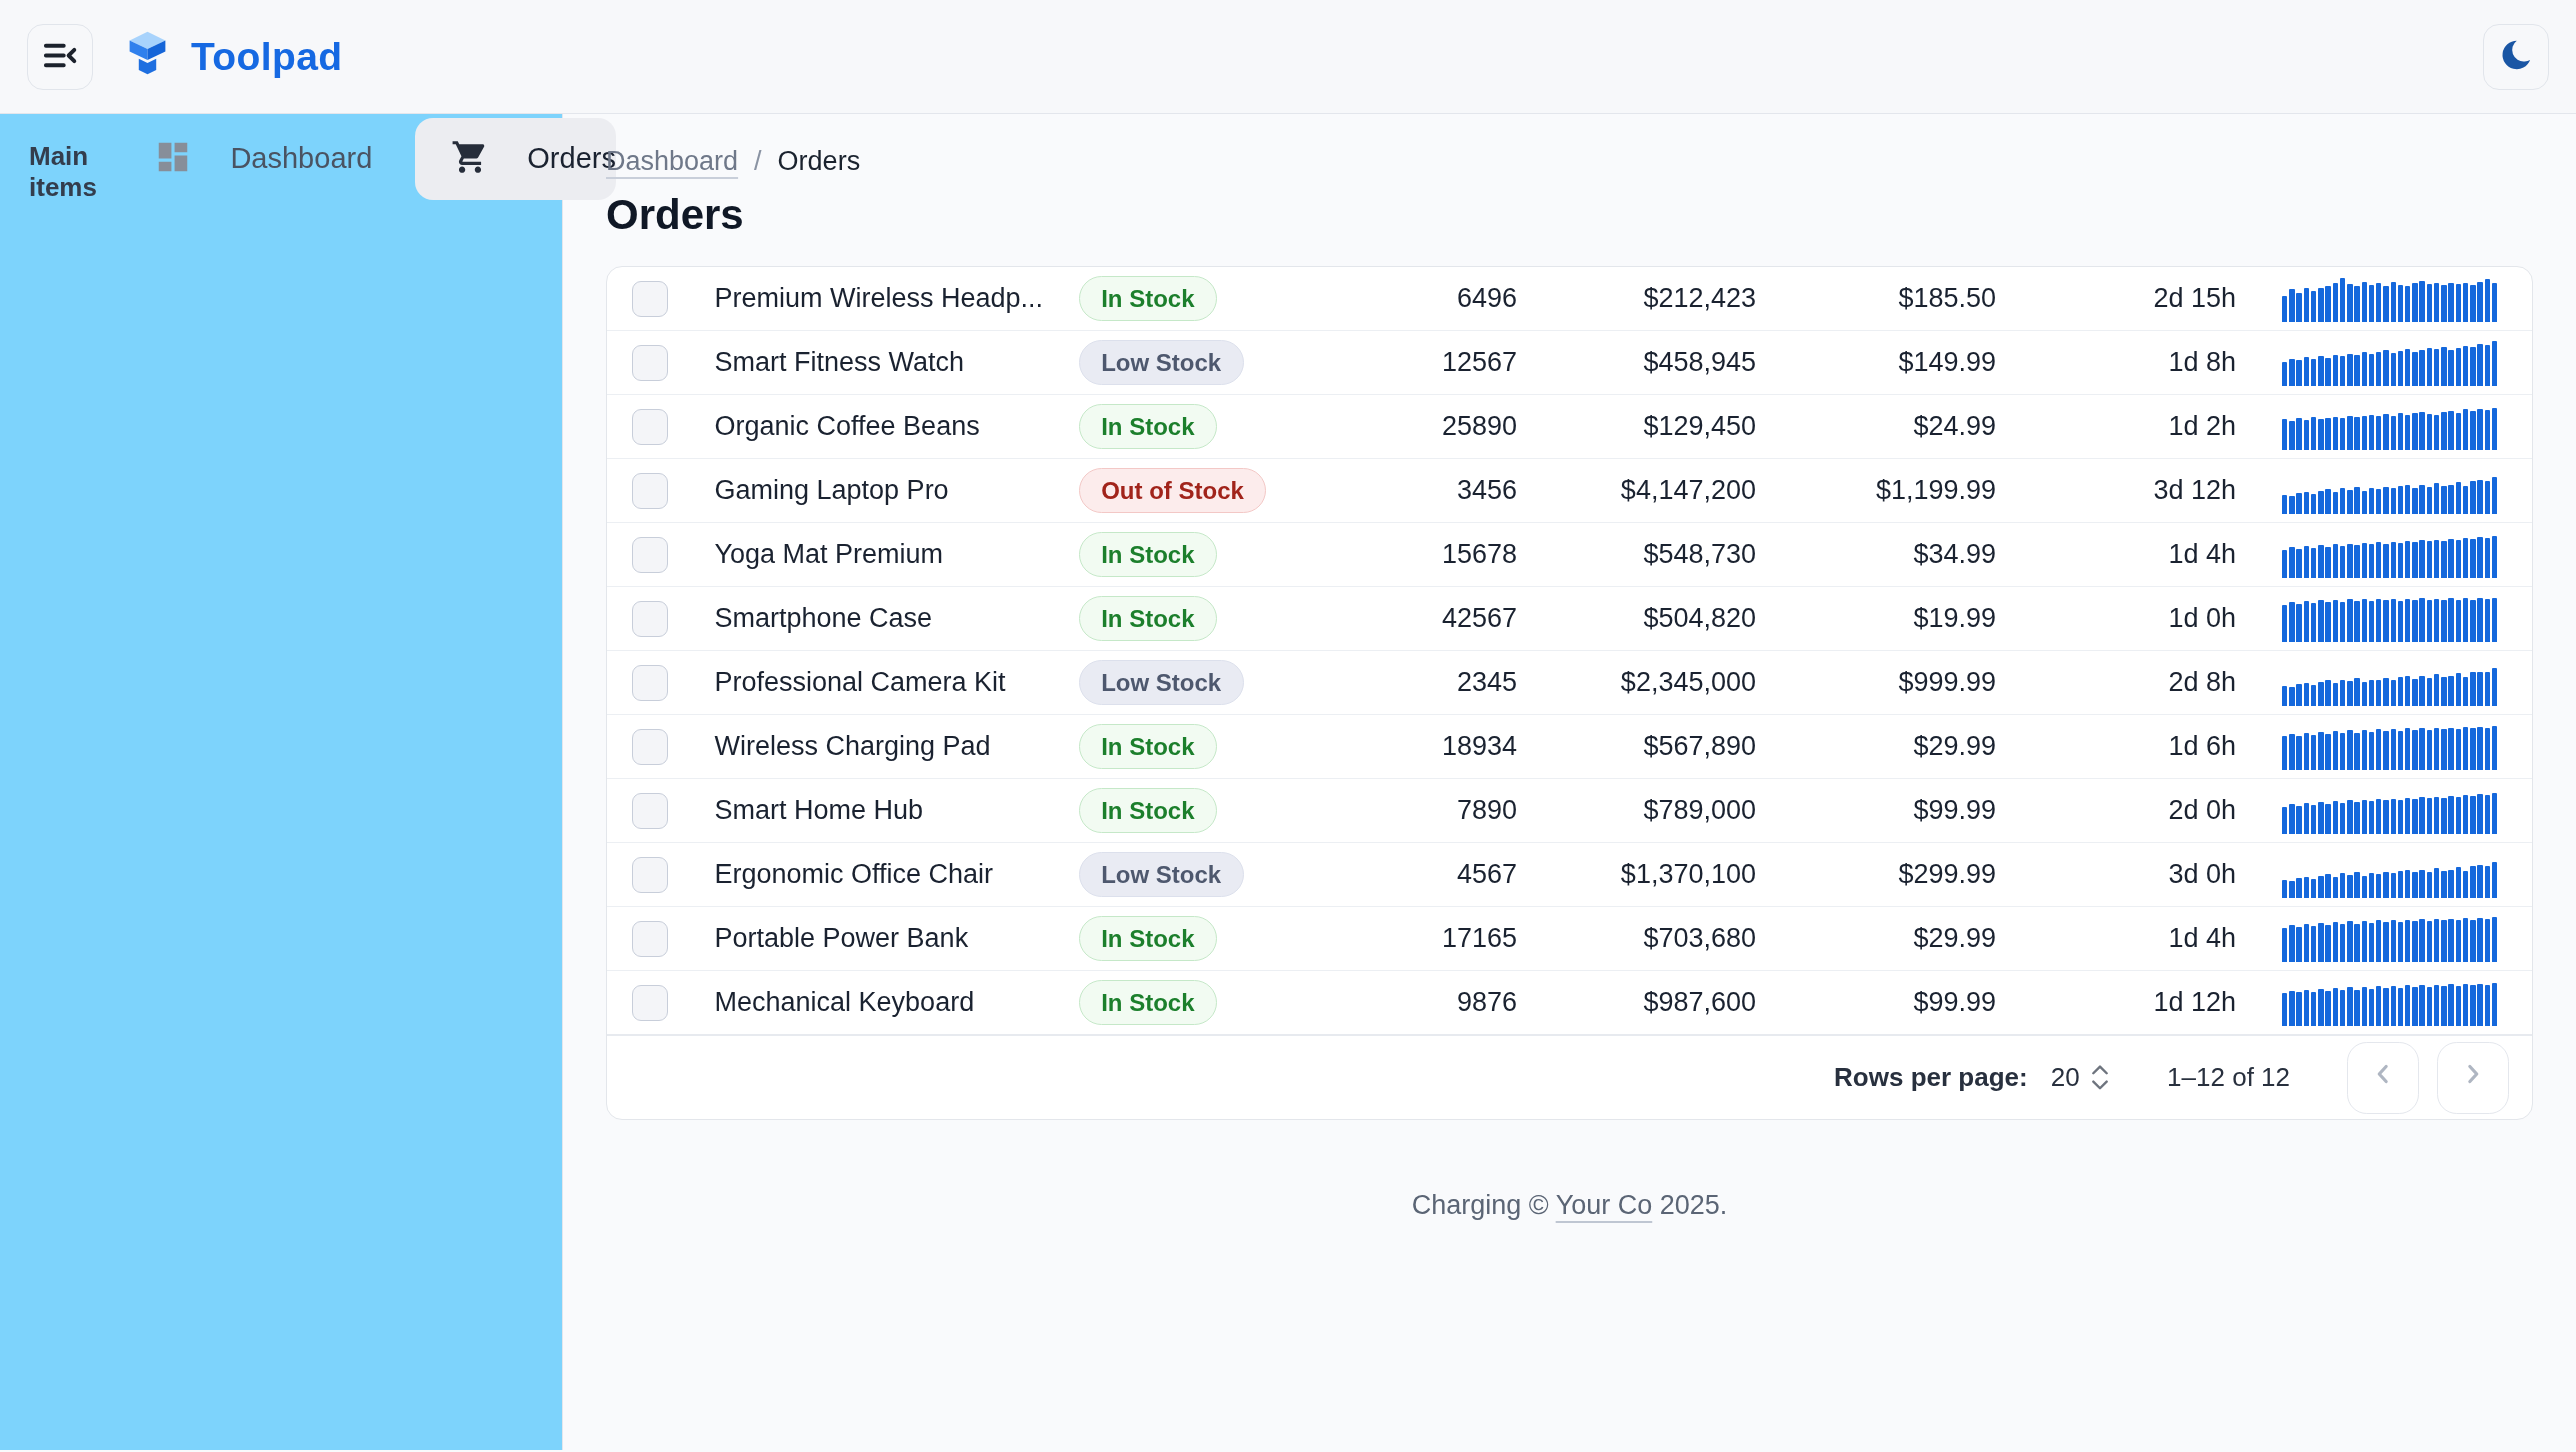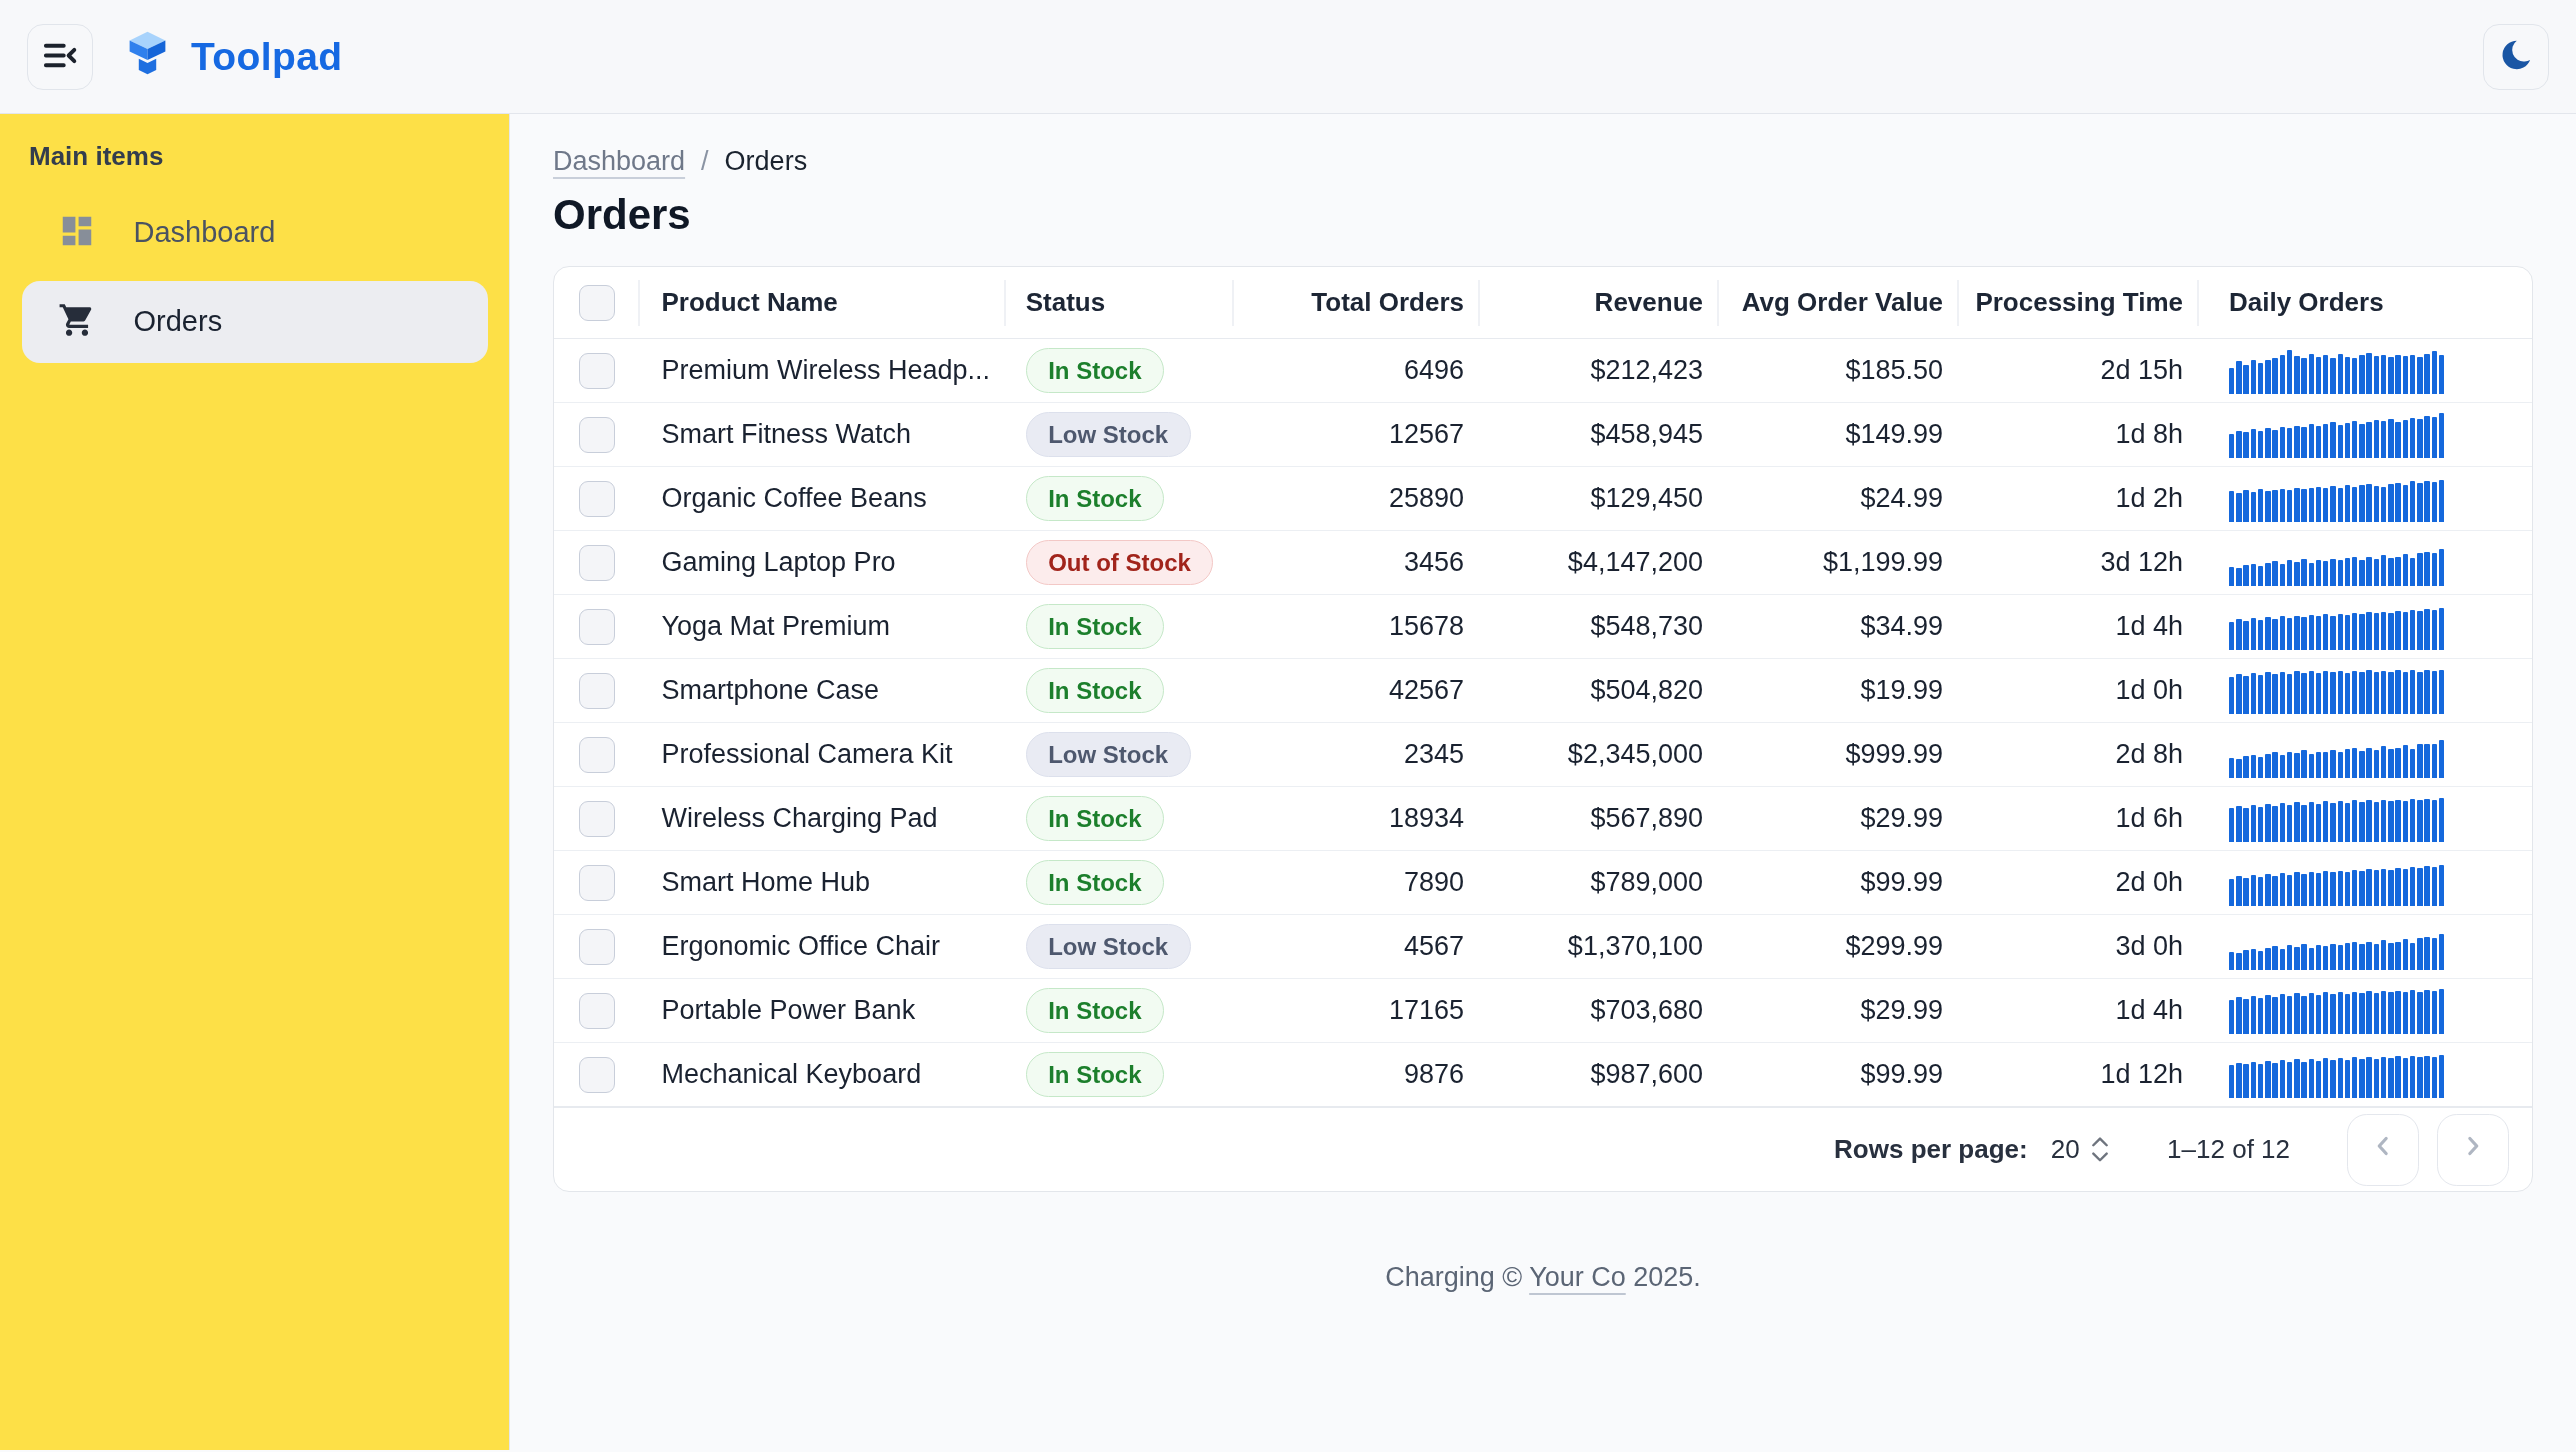--- a/index.html
+++ b/index.html
@@ -11,22 +11,22 @@
   .appbar { height:114px; background:#F7F8FA; border-bottom:1.8px solid #E3E6EC;
     display:flex; align-items:center; justify-content:space-between; padding:0 27px; }
   .appbar-left { display:flex; align-items:center; gap:27px; }
   .icon-btn { width:66px; height:66px; border:1.8px solid #E1E5EB; border-radius:16px;
     background:transparent; display:flex; align-items:center; justify-content:center; cursor:pointer; }
   .brand { display:flex; align-items:center; gap:16px; cursor:pointer; }
   .brand-title { font-size:39px; font-weight:700; color:#1669E2; letter-spacing:0.4px; }
 
   
   .shell { display:flex; height:1336px; }
-  .sidebar { width:510px; background:#fde047; border-right:1.8px solid #E3E6EC;
-    display:flex; flex-direction:column; }
+  .sidebar { width:563px; background:#7dd3fc; border-right:1.8px solid #E3E6EC;
+    display:flex; flex-direction:row; }
   .section-label { margin:27px 0 16px 29px; font-size:26px; font-weight:700; color:#333D4D; }
   .nav-item { height:82px; margin:3.6px 21.5px 3.6px 21.5px; border-radius:18px;
     display:flex; align-items:center; gap:38px; padding-left:36px; cursor:pointer; }
   .nav-item .nav-label { font-size:29px; color:#4A5362; }
   .nav-item.selected { background:#ECEDF1; }
   .nav-item.selected .nav-label { color:#1A2230; font-weight:500; }
   .sidebar-spacer { flex:1; }
   .user-card { border-top:1.8px solid #E3E6EC; height:120px; display:flex; align-items:center;
     padding:0 32px 0 27px; gap:25px; }
   .avatar { width:73px; height:73px; border-radius:50%; overflow:hidden; flex:0 0 auto; }
@@ -156,32 +156,20 @@
 
   <div class="content">
     <div class="breadcrumb">
       <span class="crumb-link">Dashboard</span>
       <span class="crumb-sep">/</span>
       <span class="crumb-current">Orders</span>
     </div>
     <div class="page-title">Orders</div>
 
     <div class="table-card">
-      <div class="tgrid-row thead">
-        <div class="th cb-wrap" style="justify-content:center;">
-          <div class="checkbox"></div>
-        </div>
-        <div class="th start">Product Name</div>
-        <div class="th chipcol">Status</div>
-        <div class="th num">Total Orders</div>
-        <div class="th num">Revenue</div>
-        <div class="th num">Avg Order Value</div>
-        <div class="th num">Processing Time</div>
-        <div class="th spark">Daily Orders</div>
-      </div>
 
       <div>
           <div class="tgrid-row trow">
     <div class="cb-wrap">
               <div class="checkbox"></div>
             </div>
     <div class="td start">Premium Wireless Headp...</div>
     <div class="td"><span class="chip in">In Stock</span></div>
     <div class="td num">6496</div>
     <div class="td num">$212,423</div>

